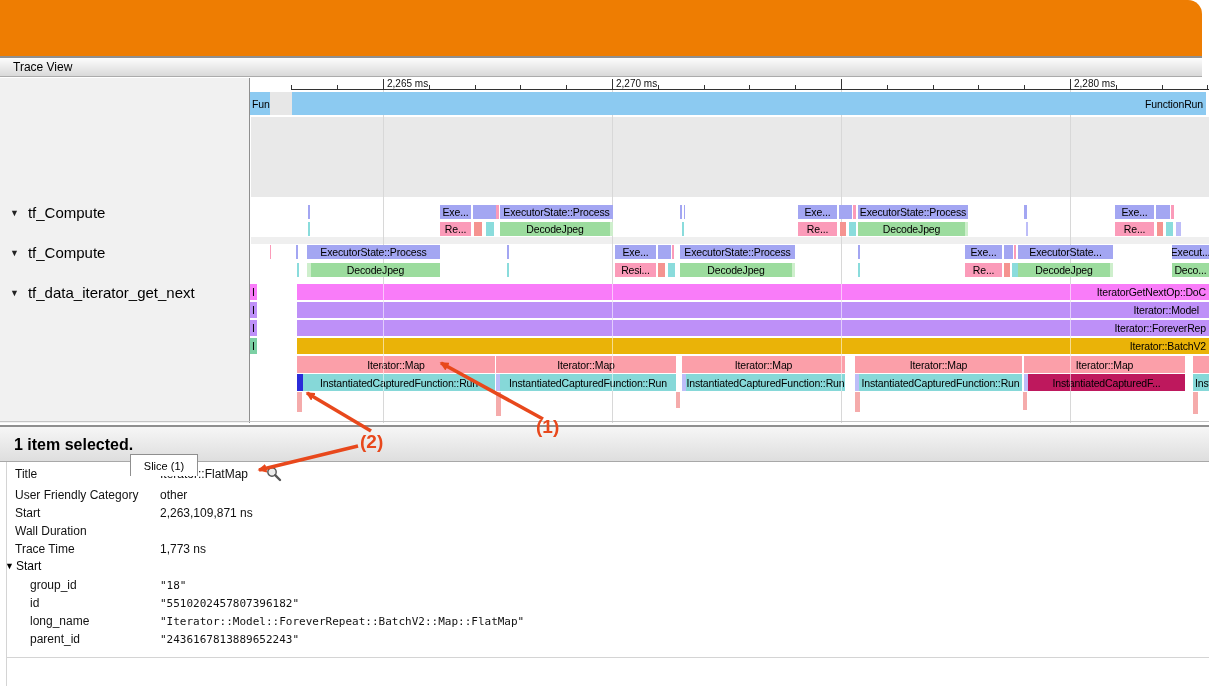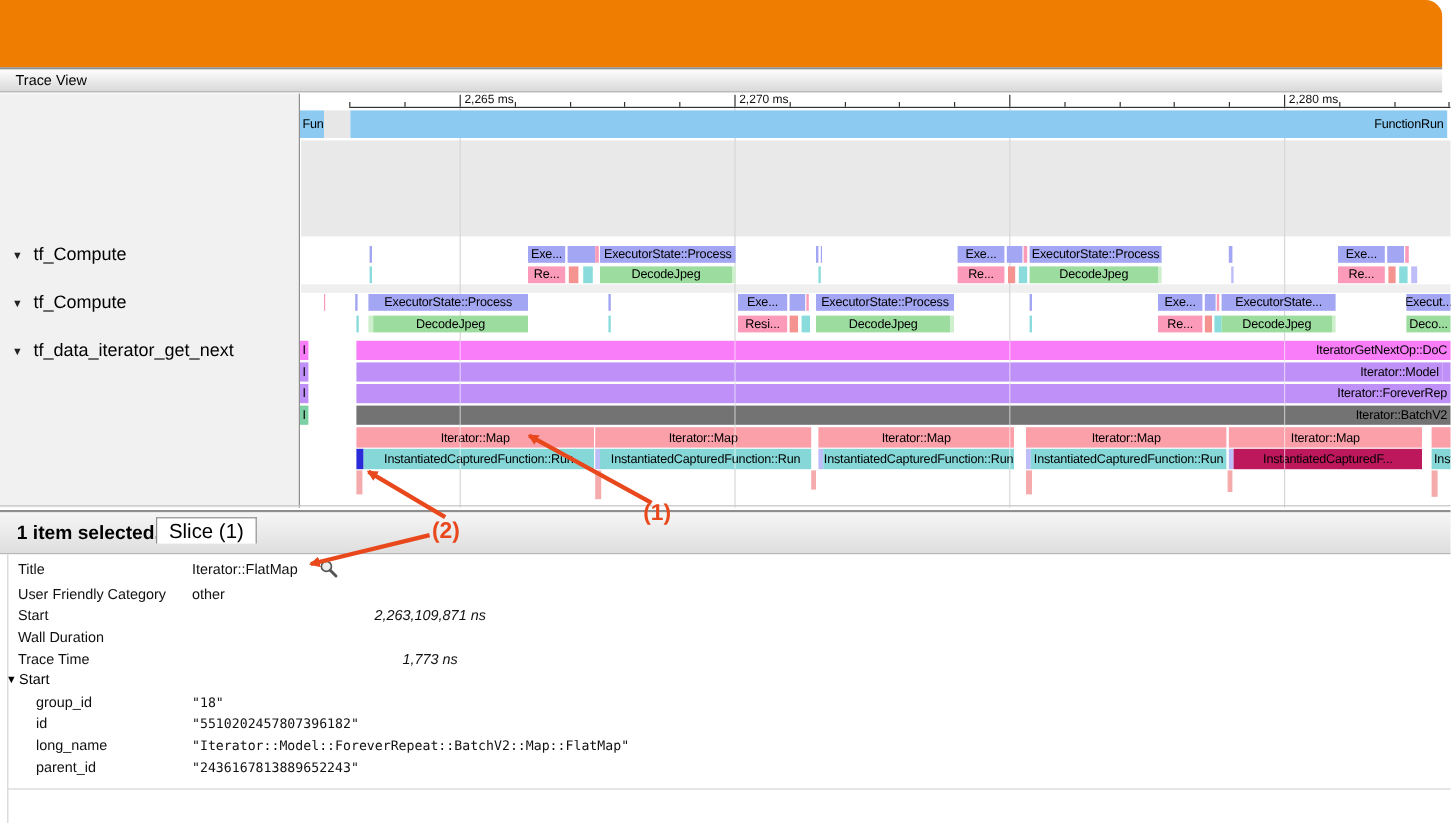--- a/index.html
+++ b/index.html
@@ -27,29 +27,29 @@
          white-space:nowrap;font-size:10.5px;letter-spacing:-0.15px;z-index:5;box-sizing:border-box;}
   .slice.al{justify-content:flex-start;padding-left:2px;}
   .slice.ar{justify-content:flex-end;padding-right:3px;}
   .rstrip{left:1202px;top:0;width:7px;height:77px;background:#fff;z-index:8;}
   
   .divider-a{left:0;top:421px;width:1209px;height:1px;background:#c4c4c4;}
   .divider-b{left:0;top:425px;width:1209px;height:2px;background:#8f8f8f;}
   .toolbar{left:0;top:427px;width:1209px;height:35px;background:linear-gradient(#f6f6f6,#dedede);
            border-bottom:1px solid #a8a8a8;box-sizing:border-box;}
   .selected-txt{position:absolute;left:14px;top:9px;font-weight:bold;font-size:16px;}
-  .tab{position:absolute;left:130px;top:4px;width:84px;height:22px;background:#fff;
+  .tab{position:absolute;left:130px;top:27px;width:68px;height:22px;background:#fff;
        border:1px solid #8f8f8f;border-bottom:none;display:flex;align-items:center;justify-content:center;
-       font-size:17px;box-sizing:border-box;z-index:3;}
+       font-size:11px;box-sizing:border-box;z-index:3;}
   .details{left:0;top:462px;width:1209px;height:224px;background:#fff;}
   .d-left-line{left:6px;top:462px;width:1px;height:224px;background:#d4d4d4;}
   .d-bottom-line{left:6px;top:657px;width:1203px;height:1px;background:#d4d4d4;}
   .f-label{position:absolute;left:15px;font-size:12px;color:#111;}
   .f-value{position:absolute;left:160px;font-size:12px;color:#111;}
-  .f-value.num{width:397px;text-align:center;font-style:italic;}
+  .f-value.num{width:397px;text-align:left;}
   .arg-key{position:absolute;left:30px;font-size:12px;color:#111;}
   .arg-val{position:absolute;left:160px;font-size:11px;font-family:"DejaVu Sans Mono",monospace;color:#111;}
   .args-hdr{position:absolute;left:5px;font-size:12px;display:flex;align-items:center;gap:2px;}
   .args-hdr .tri{font-size:9px;}
   .mag{position:absolute;left:266px;top:466px;width:16px;height:16px;cursor:pointer;}
   svg.overlay{position:absolute;left:0;top:0;width:1209px;height:686px;pointer-events:none;z-index:50;}
 </style>
 </head>
 <body>
 
@@ -181,21 +181,21 @@
       <div class="slice" style="left: 1110px; top: 263px; width: 3px; height: 14px; background: rgb(206, 239, 204);"></div>
       <div class="slice" style="left: 1172px; top: 263px; width: 37px; height: 14px; background: rgb(156, 220, 158);">Deco...</div>
       <div class="slice al" style="left: 250px; top: 284px; width: 7px; height: 16px; background: rgb(249, 124, 249);">I</div>
       <div class="slice ar" style="left: 297px; top: 284px; width: 912px; height: 16px; background: rgb(249, 124, 249);">IteratorGetNextOp::DoC</div>
       <div class="slice al" style="left: 250px; top: 302px; width: 7px; height: 16px; background: rgb(190, 144, 248);">I</div>
       <div class="slice ar" style="left: 297px; top: 302px; width: 905px; height: 16px; background: rgb(190, 144, 248);">Iterator::Model</div>
       <div class="slice" style="left: 1202px; top: 302px; width: 7px; height: 16px; background: rgb(190, 144, 248);"></div>
       <div class="slice al" style="left: 250px; top: 320px; width: 7px; height: 16px; background: rgb(190, 144, 248);">I</div>
       <div class="slice ar" style="left: 297px; top: 320px; width: 912px; height: 16px; background: rgb(190, 144, 248);">Iterator::ForeverRep</div>
       <div class="slice al" style="left: 250px; top: 338px; width: 7px; height: 16px; background: rgb(124, 208, 164);">I</div>
-      <div class="slice ar" style="left: 297px; top: 338px; width: 912px; height: 16px; background: #737373;">Iterator::BatchV2</div>
+      <div class="slice ar" style="left: 297px; top: 338px; width: 912px; height: 16px; background: #eab308;">Iterator::BatchV2</div>
       <div class="slice" style="left: 297px; top: 356px; width: 198px; height: 17px; background: rgb(251, 159, 169);">Iterator::Map</div>
       <div class="slice" style="left: 496px; top: 356px; width: 180px; height: 17px; background: rgb(251, 159, 169);">Iterator::Map</div>
       <div class="slice" style="left: 682px; top: 356px; width: 163px; height: 17px; background: rgb(251, 159, 169);">Iterator::Map</div>
       <div class="slice" style="left: 855px; top: 356px; width: 167px; height: 17px; background: rgb(251, 159, 169);">Iterator::Map</div>
       <div class="slice" style="left: 1024px; top: 356px; width: 161px; height: 17px; background: rgb(251, 159, 169);">Iterator::Map</div>
       <div class="slice" style="left: 1193px; top: 356px; width: 16px; height: 17px; background: rgb(251, 159, 169);"></div>
       <div class="slice" style="left: 297px; top: 374px; width: 6px; height: 17px; background: rgb(43, 43, 217);"></div>
       <div class="slice" style="left: 303px; top: 374px; width: 192px; height: 17px; background: rgb(134, 216, 216);">InstantiatedCapturedFunction::Run</div>
       <div class="slice" style="left: 496px; top: 374px; width: 4px; height: 17px; background: rgb(189, 189, 248);"></div>
       <div class="slice" style="left: 500px; top: 374px; width: 176px; height: 17px; background: rgb(134, 216, 216);">InstantiatedCapturedFunction::Run</div>

